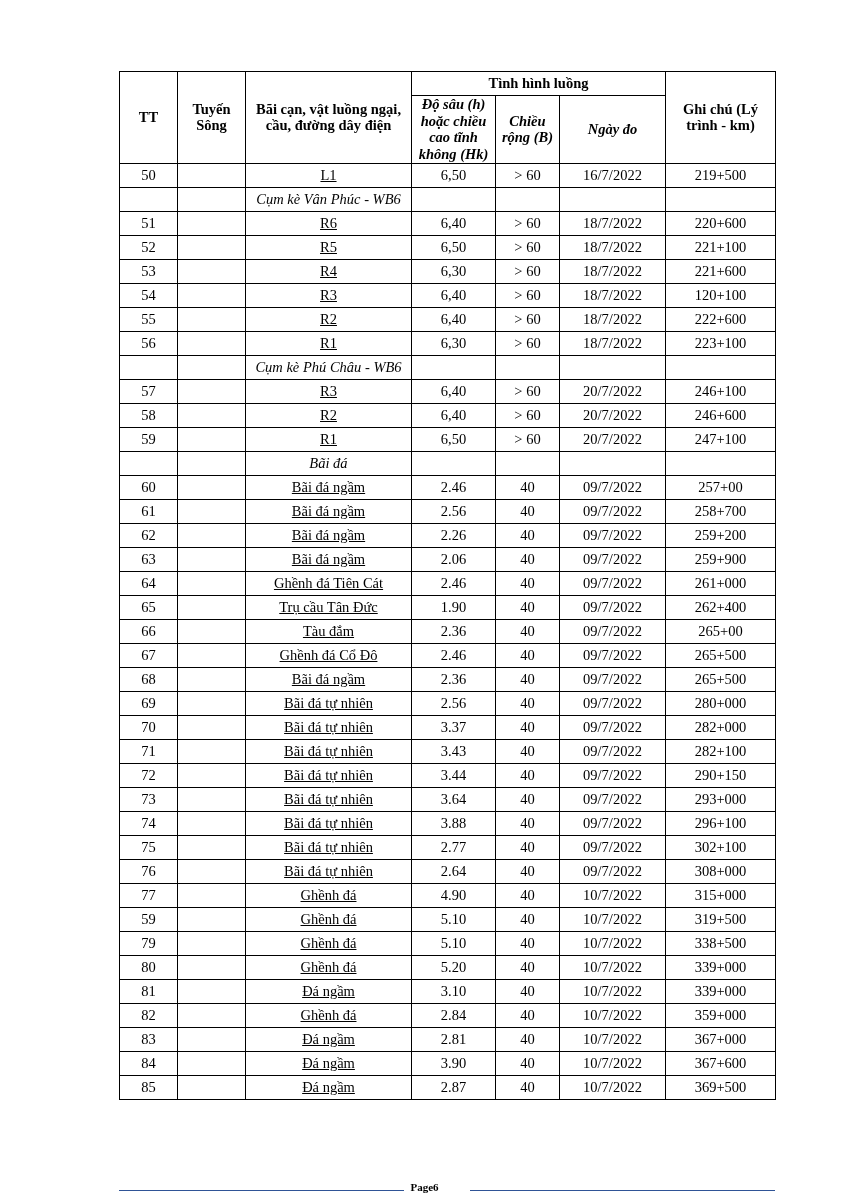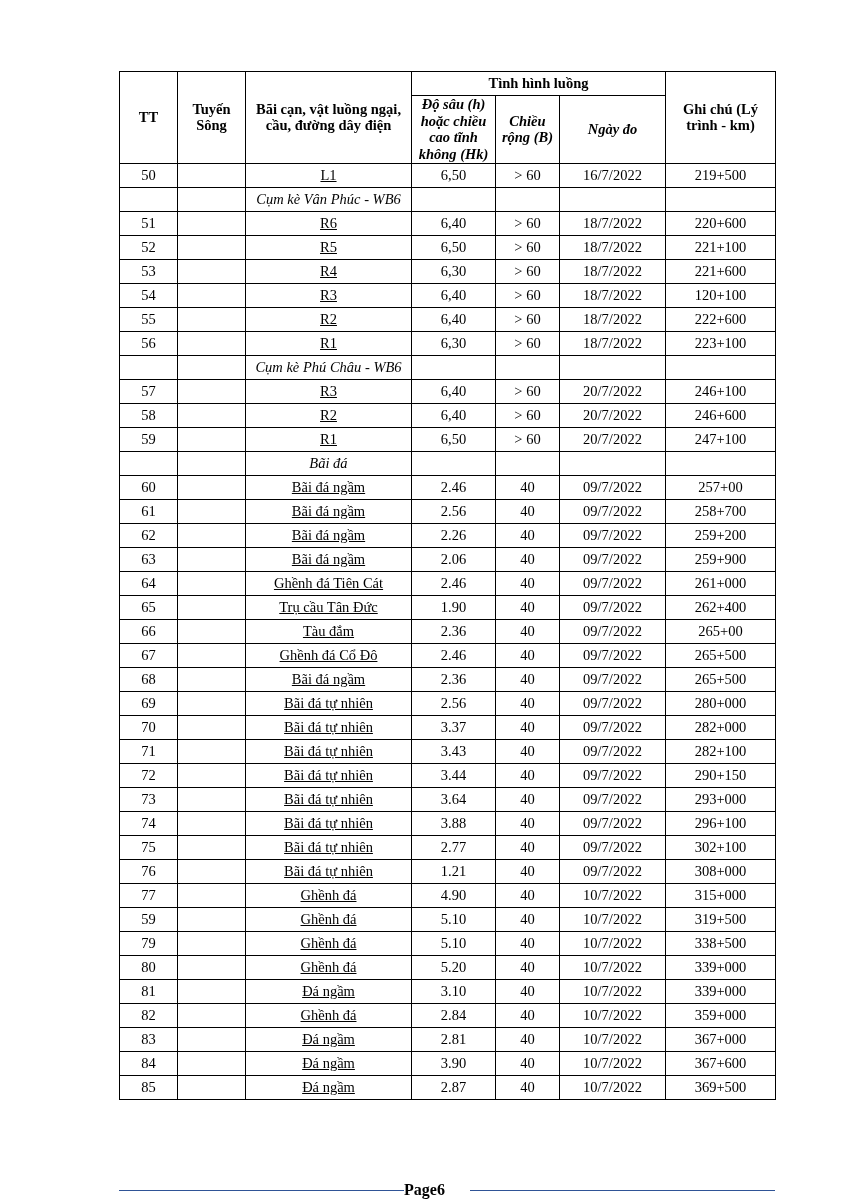--- a/index.html
+++ b/index.html
@@ -86,21 +86,21 @@
     background: #2f5496;
   }
   .footer-line.left  { left: 119px;  width: 285px; }
   .footer-line.right { left: 470px; width: 305px; }
   .footer-text {
     position: absolute;
     left: 0;
     top: 1181px;
     width: 849px;
     text-align: center;
-    font-size: 16px;
+    font-size: 11px;
     font-weight: bold;
     font-family: "Liberation Serif", "DejaVu Serif", serif;
     color: #000000;
   }
 </style>
 </head>
 <body>
 
 <div class="page">
 
@@ -388,21 +388,21 @@
             <td class="cell-left">Bãi đá tự nhiên</td>
             <td>2.77</td>
             <td>40</td>
             <td>09/7/2022</td>
             <td>302+100</td>
           </tr>
           <tr class="row-h">
             <td>76</td>
             <td></td>
             <td class="cell-left">Bãi đá tự nhiên</td>
-            <td>1.21</td>
+            <td>2.64</td>
             <td>40</td>
             <td>09/7/2022</td>
             <td>308+000</td>
           </tr>
           <tr class="row-h">
             <td>77</td>
             <td></td>
             <td class="cell-left">Ghềnh đá</td>
             <td>4.90</td>
             <td>40</td>

